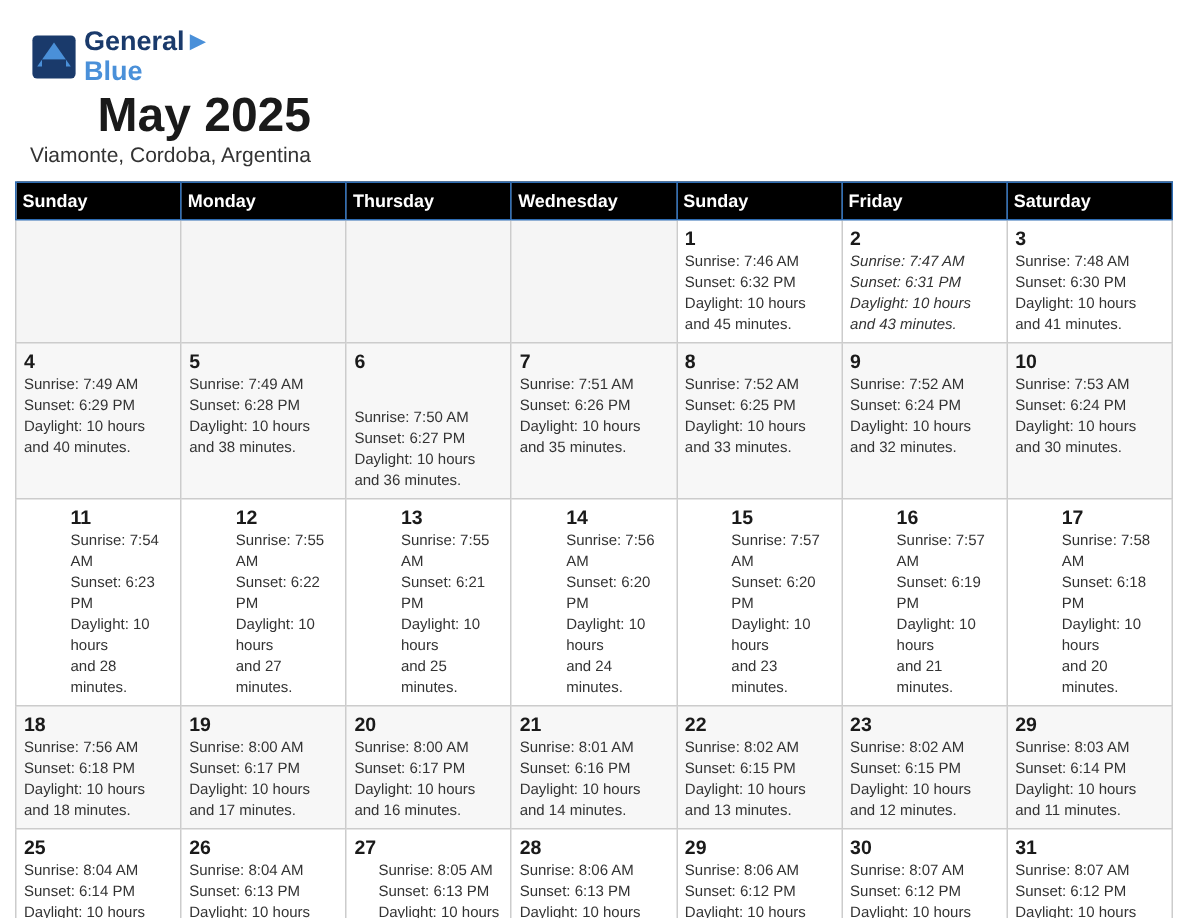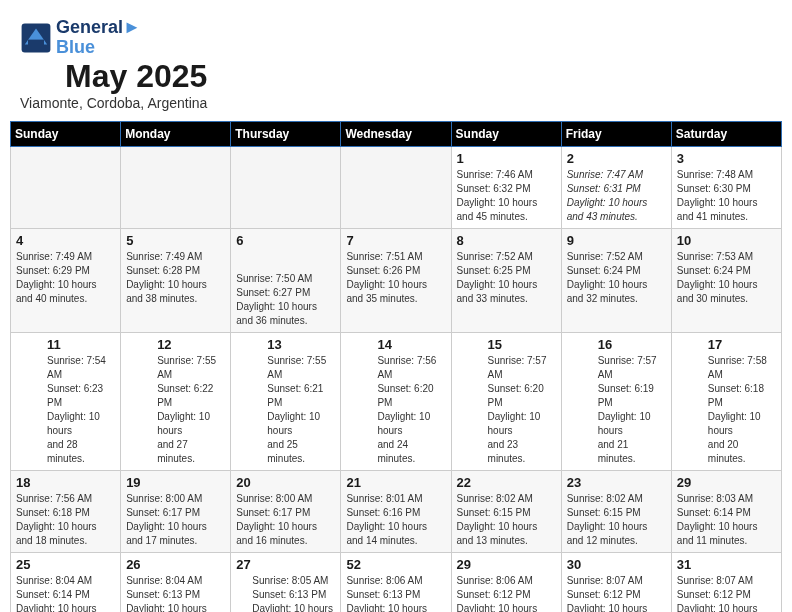--- a/index.html
+++ b/index.html
@@ -334,21 +334,21 @@
 and 9 minutes.</div>
         </td>
         <td>
           <span class="day-num">27</span>
           <div class="day-info" style="white-space: pre-line; margin-left: 16px;">Sunrise: 8:05 AM
 Sunset: 6:13 PM
 Daylight: 10 hours
 and 8 minutes.</div>
         </td>
         <td>
-          <span class="day-num">52</span>
+          <span class="day-num">28</span>
           <div class="day-info" style="white-space: pre-line;">Sunrise: 8:06 AM
 Sunset: 6:13 PM
 Daylight: 10 hours
 and 7 minutes.</div>
         </td>
         <td>
           <span class="day-num">29</span>
           <div class="day-info" style="white-space: pre-line;">Sunrise: 8:06 AM
 Sunset: 6:12 PM
 Daylight: 10 hours

